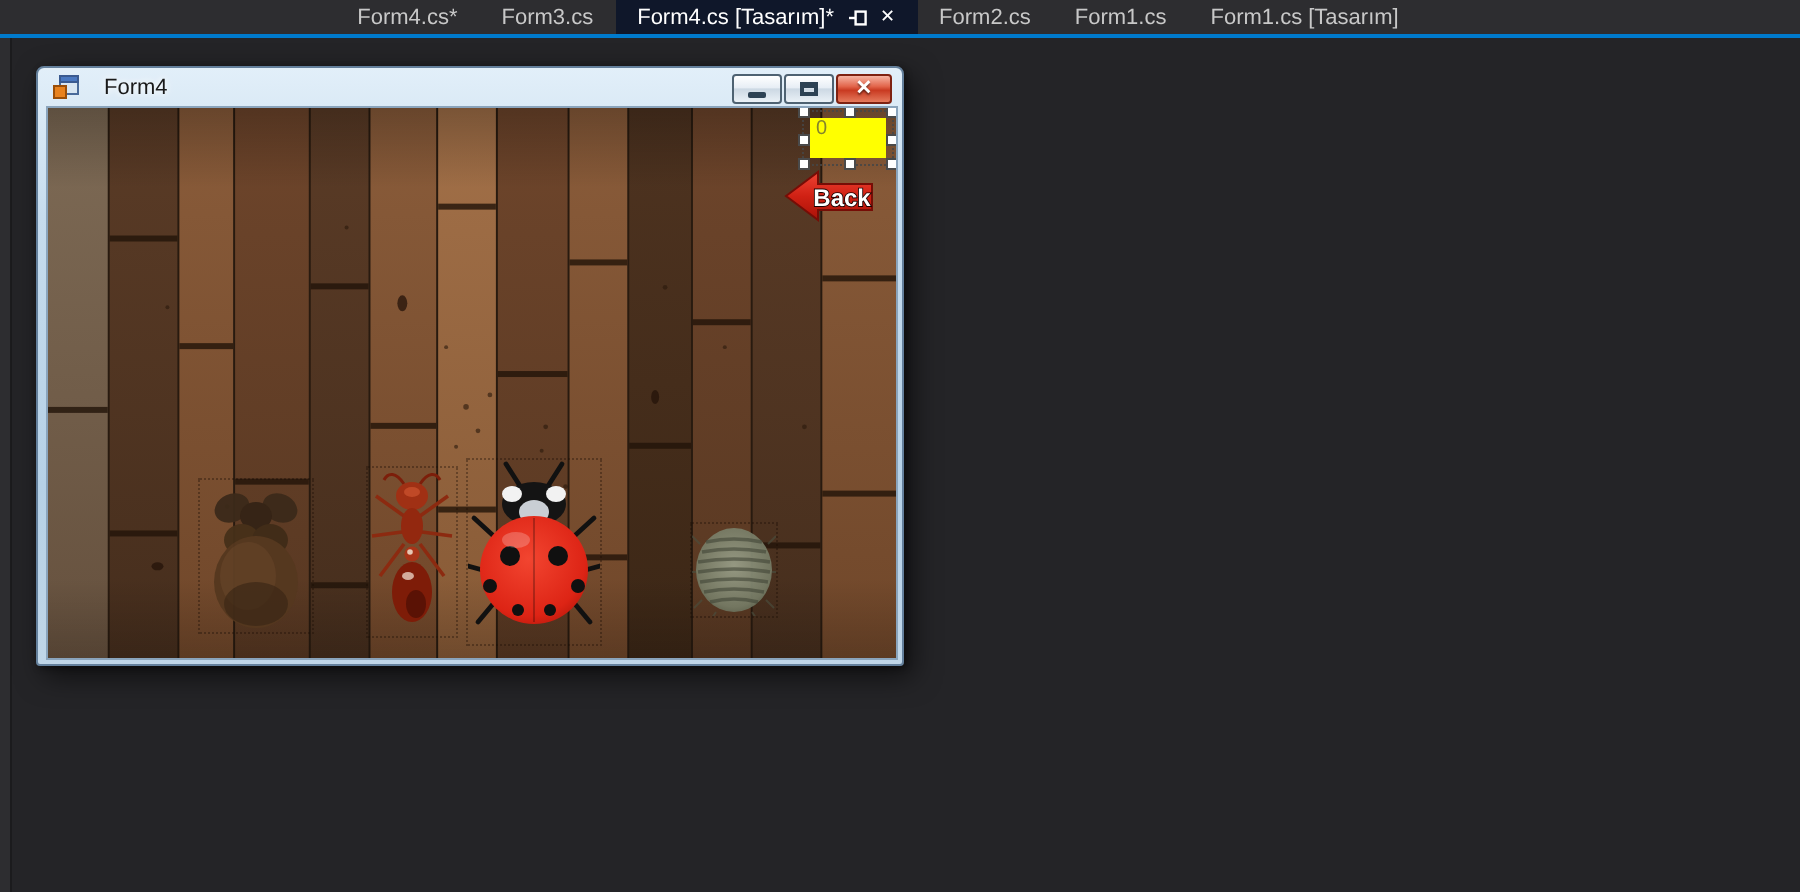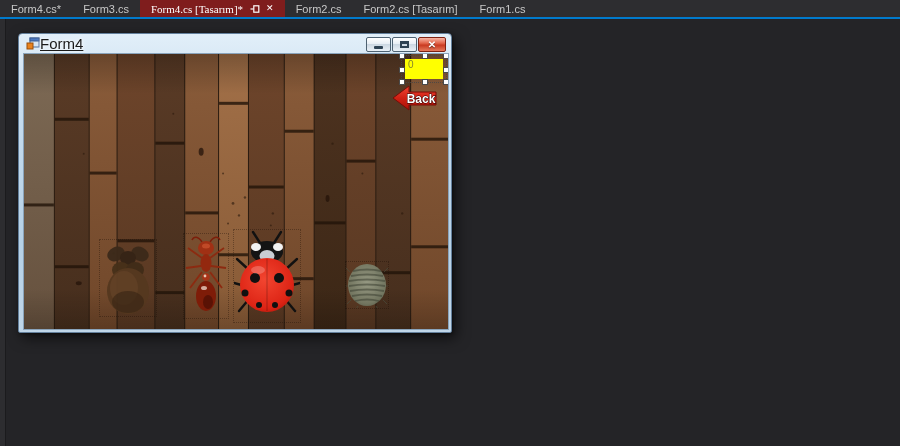--- a/index.html
+++ b/index.html
@@ -6,27 +6,27 @@
   body {
     width:900px; height:446px; position:relative; overflow:hidden;
     background:#242427;
     font-family:"Liberation Sans", sans-serif;
     -webkit-font-smoothing:antialiased;
   }
 
   
   .tabbar {
     position:absolute; top:0; left:0; width:900px; height:17px;
-    background:#2d2d30; display:flex; align-items:stretch; z-index:5;
+    background:#2d2d30; display:flex; align-items:stretch; z-index:5;justify-content:center;
   }
   .tab {
     display:flex; align-items:center; padding:0 11px;
     font-size:11px; color:#c8c8c8; white-space:nowrap; cursor:default;
   }
-  .tab.active { background:#7f1d1d; color:#ffffff;font-family:Liberation Serif, serif; }
+  .tab.active { background:#0f172a; color:#ffffff; }
   .tab .tab-ico { margin-left:7px; display:inline-flex; align-items:center; }
   .tab .tab-close { margin-left:6px; font-size:9px; color:#ffffff; line-height:1; }
   .accent-line {
     position:absolute; top:17px; left:0; width:900px; height:2px;
     background:#007acc; z-index:5;
   }
   .left-strip {
     position:absolute; top:19px; left:0; width:5px; height:427px;
     background:#2d2d30; border-right:1px solid #1b1b1d;
   }
@@ -38,23 +38,22 @@
     background:linear-gradient(180deg,#e2eff9 0%,#c6dcee 25%,#b6d1e6 70%,#c0d6e8 100%);
     border:1px solid #64809c;
     border-radius:4px 4px 2px 2px;
     box-shadow:4px 5px 14px rgba(0,0,0,.6), 1px 1px 3px rgba(0,0,0,.4);
     z-index:2;
   }
   .titlebar {
     height:19px; display:flex; align-items:center; padding:0 4px 0 7px; position:relative;
   }
   .title-text {
-    font-size:15px; color:#1a1a1a; margin-left:0;
+    font-size:11px; color:#1a1a1a; margin-left:12px;
     text-shadow:0 0 3px rgba(255,255,255,.95), 0 0 6px rgba(255,255,255,.7);
-    text-decoration:underline;
   }
   .win-buttons { position:absolute; right:5px; top:3px; display:flex; gap:1px; }
   .wbtn {
     width:25px; height:15px; box-sizing:border-box; border:1px solid #4e6272;
     border-radius:2px; display:flex; align-items:center; justify-content:center;
   }
   .wbtn.minmax { background:linear-gradient(180deg,#ffffff 0%,#e7eef5 45%,#ccd8e3 50%,#eaf1f7 100%); }
   .wbtn.close  {
     width:28px; border-color:#7e2212;
     background:linear-gradient(180deg,#f6b4a3 0%,#e2654b 40%,#c93a21 55%,#e57a5c 100%);
@@ -106,24 +105,24 @@
           <line x1="0.5" y1="5" x2="3.5" y2="5" stroke="#ffffff" stroke-width="1.2"></line>
           <rect x="3.8" y="1.8" width="5" height="6.4" fill="none" stroke="#ffffff" stroke-width="1.2"></rect>
         </svg>
       </span>
       <span class="tab-close">✕</span>
     </div>
     <div class="tab">
       <span>Form2.cs</span>
     </div>
     <div class="tab">
-      <span>Form2.cs [Tasarım]</span>
-    </div>
-    <div class="tab">
       <span>Form1.cs</span>
+    </div>
+    <div class="tab">
+      <span>Form1.cs [Tasarım]</span>
     </div>
     <div class="tab"></div>
   </div>
 <div class="accent-line" style="background: rgb(0, 122, 204);"></div>
 <div class="left-strip"></div>
 
 <div class="form-window">
   <div class="titlebar">
     <span style="display:inline-flex">
       <svg width="14" height="13" viewBox="0 0 14 13">

